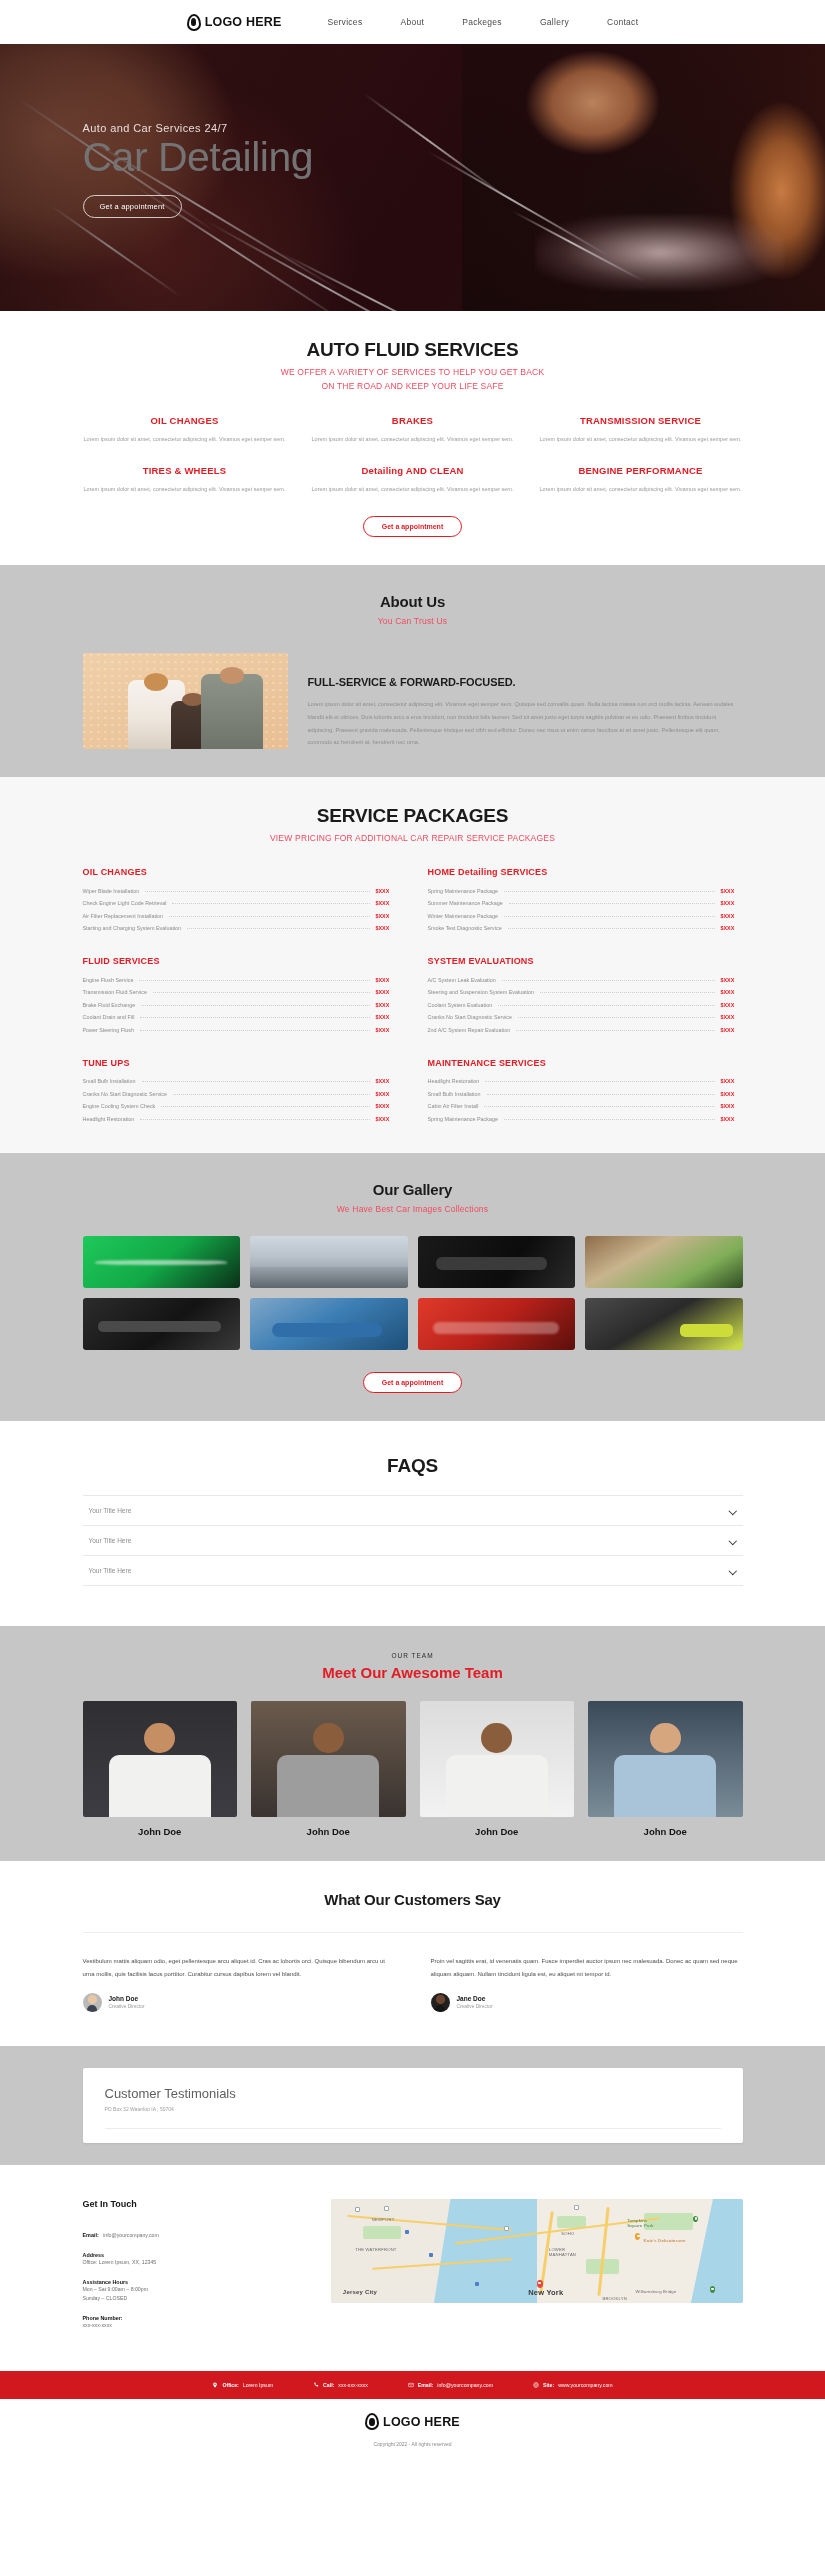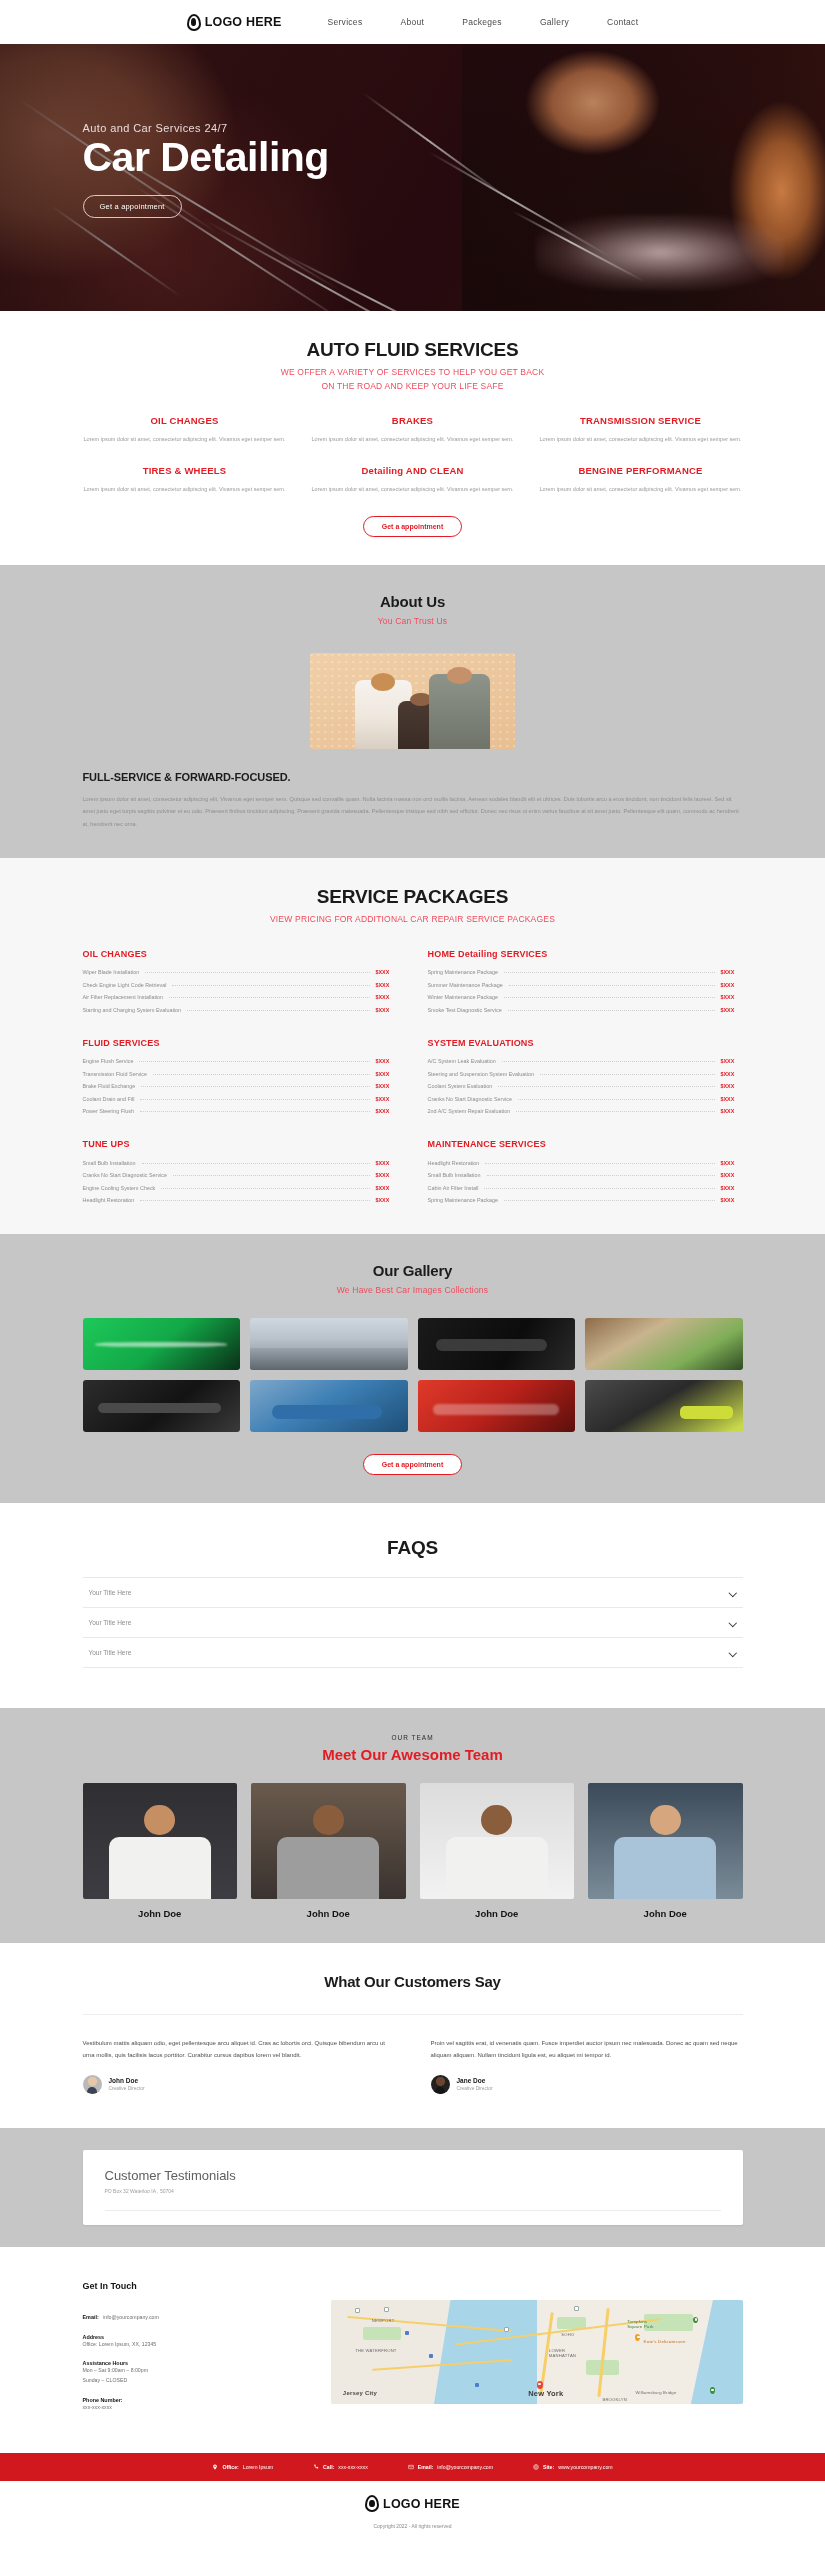--- a/index.html
+++ b/index.html
@@ -83,23 +83,23 @@
   .hero-content {
     position: relative; z-index: 5;
     width: 660px; margin: 0 auto;
     padding-top: 78px;
   }
   .hero-kicker {
     color: #e8dcdc; font-size: 11px; letter-spacing: .4px; margin-bottom: 2px;
     font-family: "Liberation Sans", sans-serif;
   }
   .hero-title {
-    color: #ffffff;
+    color: #737373;
     font-size: 41px;
-    font-weight: 700;
+    font-weight: 400;
     letter-spacing: -.5px;
     line-height: 1.04;
     margin-bottom: 16px;
   }
   .hero-btn {
     display: inline-block;
     border: 1px solid rgba(255,255,255,.75);
     border-radius: 20px;
     color: #fff;
     font-size: 7.5px;
@@ -137,21 +137,21 @@
   .svc-desc { color: #9a9a9a; font-size: 5.5px; line-height: 1.9; }
   .center { text-align: center; }
   .btn-outline-red {
     display: inline-block; margin-top: 22px;
     border: 1px solid #e31b23; border-radius: 20px;
     color: #e31b23; font-size: 7px; font-weight: 700;
     padding: 6px 18px; background: #fff; cursor: pointer;
   }
 
   
-  .about-row { display: flex; gap: 20px; margin-top: 24px; align-items: center; flex-direction: column; }
+  .about-row { display: flex; gap: 20px; margin-top: 24px; align-items: flex-end; }
   .about-img {
     width: 205px; height: 96px; flex: none; border-radius: 2px; overflow: hidden;
     position: relative;
     background:
       radial-gradient(circle at 20% 30%, rgba(255,255,255,.25) 0 1px, transparent 1.5px) 0 0/7px 7px,
       linear-gradient(160deg,#f0cfa8,#e8bf93);
   }
   .about-img .fig { position: absolute; bottom: 0; border-radius: 8px 8px 0 0; }
   .f1 { left: 22%; width: 28%; height: 72%; background: linear-gradient(180deg,#f6f2ee 0%,#efe7de 55%,#d9cec2 100%); }
   .f1::before { content:""; position:absolute; top:-10%; left:28%; width:42%; height:26%; background:#c98f52; border-radius:50%; }
@@ -266,21 +266,21 @@
   .ct-card {
     background: #fff; border-radius: 2px;
     padding: 18px 22px 14px; box-shadow: 0 1px 2px rgba(0,0,0,.08);
   }
   .ct-title { font-size: 13px; color: #5f5f5f; font-weight: 400; }
   .ct-sub { font-size: 5px; color: #9c9c9c; margin-top: 5px; }
   .ct-rule { border-top: 1px solid #ececec; margin-top: 16px; }
 
   
   .contact { background: #fff; padding: 34px 0 30px; }
-  .contact-row { display: flex; gap: 16px; align-items: center; }
+  .contact-row { display: flex; gap: 16px; align-items: flex-start; }
   .contact-col { width: 232px; flex: none; }
   .ct-h { font-size: 9px; font-weight: 800; color: #141414; margin-bottom: 14px; }
   .ct-block { margin-bottom: 11px; }
   .ct-lbl { font-size: 5.4px; font-weight: 800; color: #141414; }
   .ct-val { font-size: 5.2px; color: #6f6f6f; line-height: 1.85; }
   .map {
     flex: 1; height: 104px; border-radius: 2px; position: relative; overflow: hidden;
     background: #e9e5dd;
   }
   .water {

